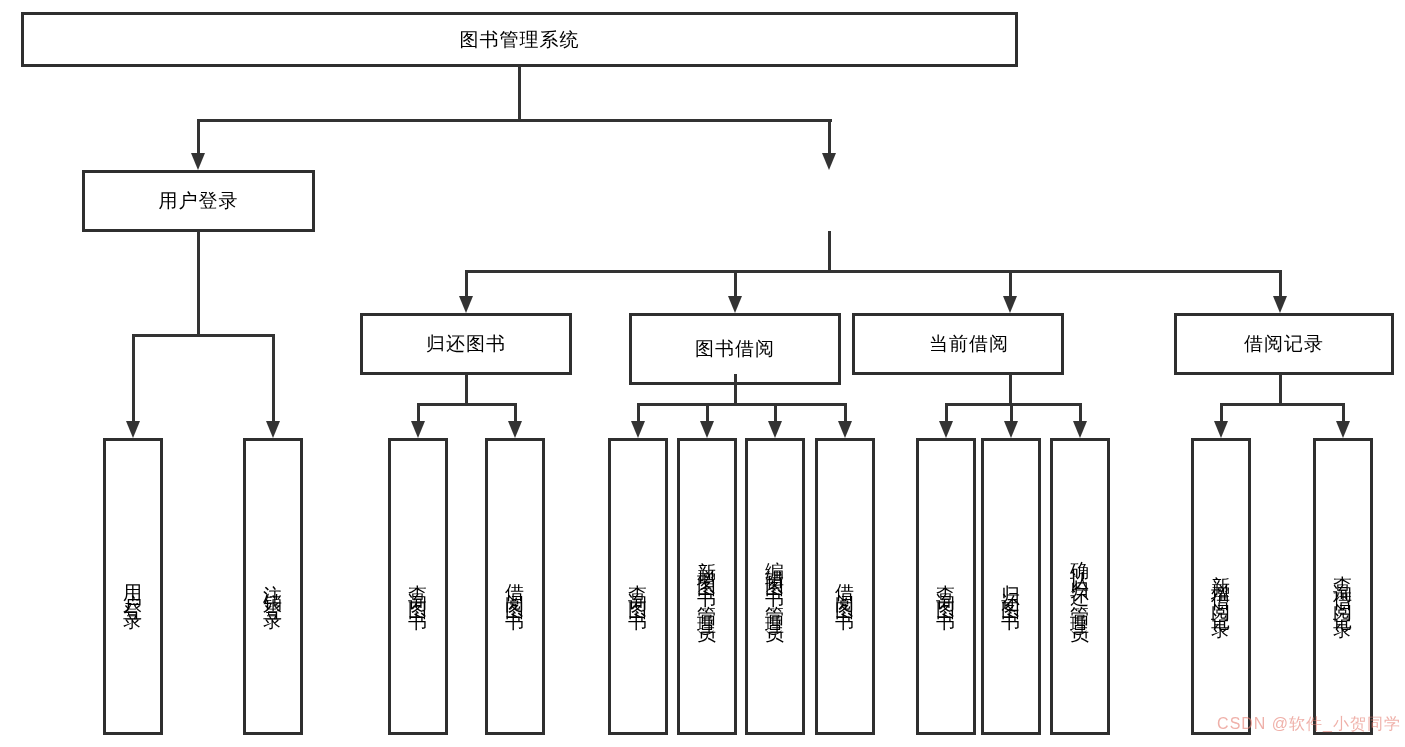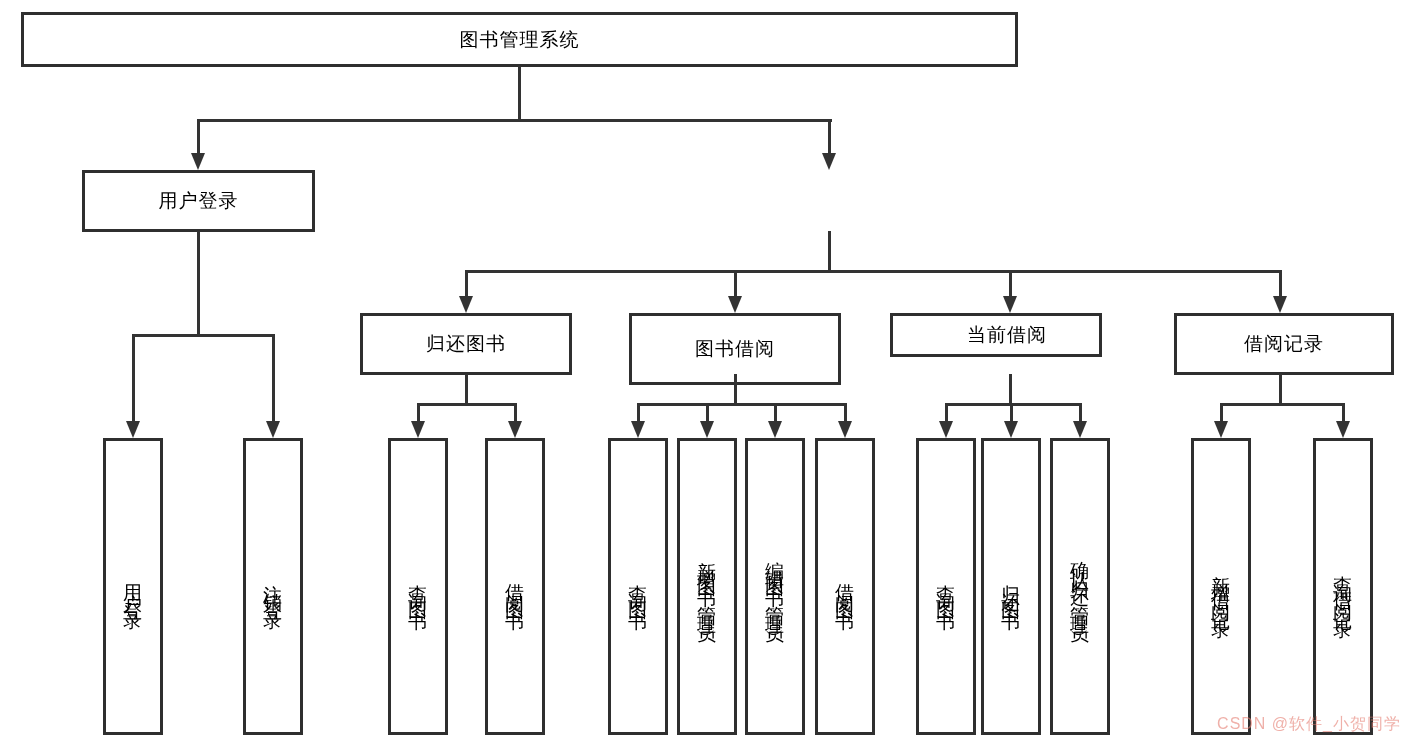--- a/index.html
+++ b/index.html
@@ -61,21 +61,21 @@
 
 
   <div class="node" style="left:360px;top:313px;width:212px;height:62px;">
     <span>归还图书</span>
   </div>
 
   <div class="node" style="left:629px;top:313px;width:212px;height:72px;">
     <span>图书借阅</span>
   </div>
 
-  <div class="node" style="left:890px;top:313px;width:212px;height:44px;padding-left:22px;">
+  <div class="node" style="left:852px;top:313px;width:212px;height:62px;padding-left:22px;">
     <span>当前借阅</span>
   </div>
 
   <div class="node" style="left:1174px;top:313px;width:220px;height:62px;">
     <span>借阅记录</span>
   </div>
 
   <div class="node leaf" style="left:103px;top:438px;width:60px;height:297px;">
     <span>用户登录</span>
   </div>

